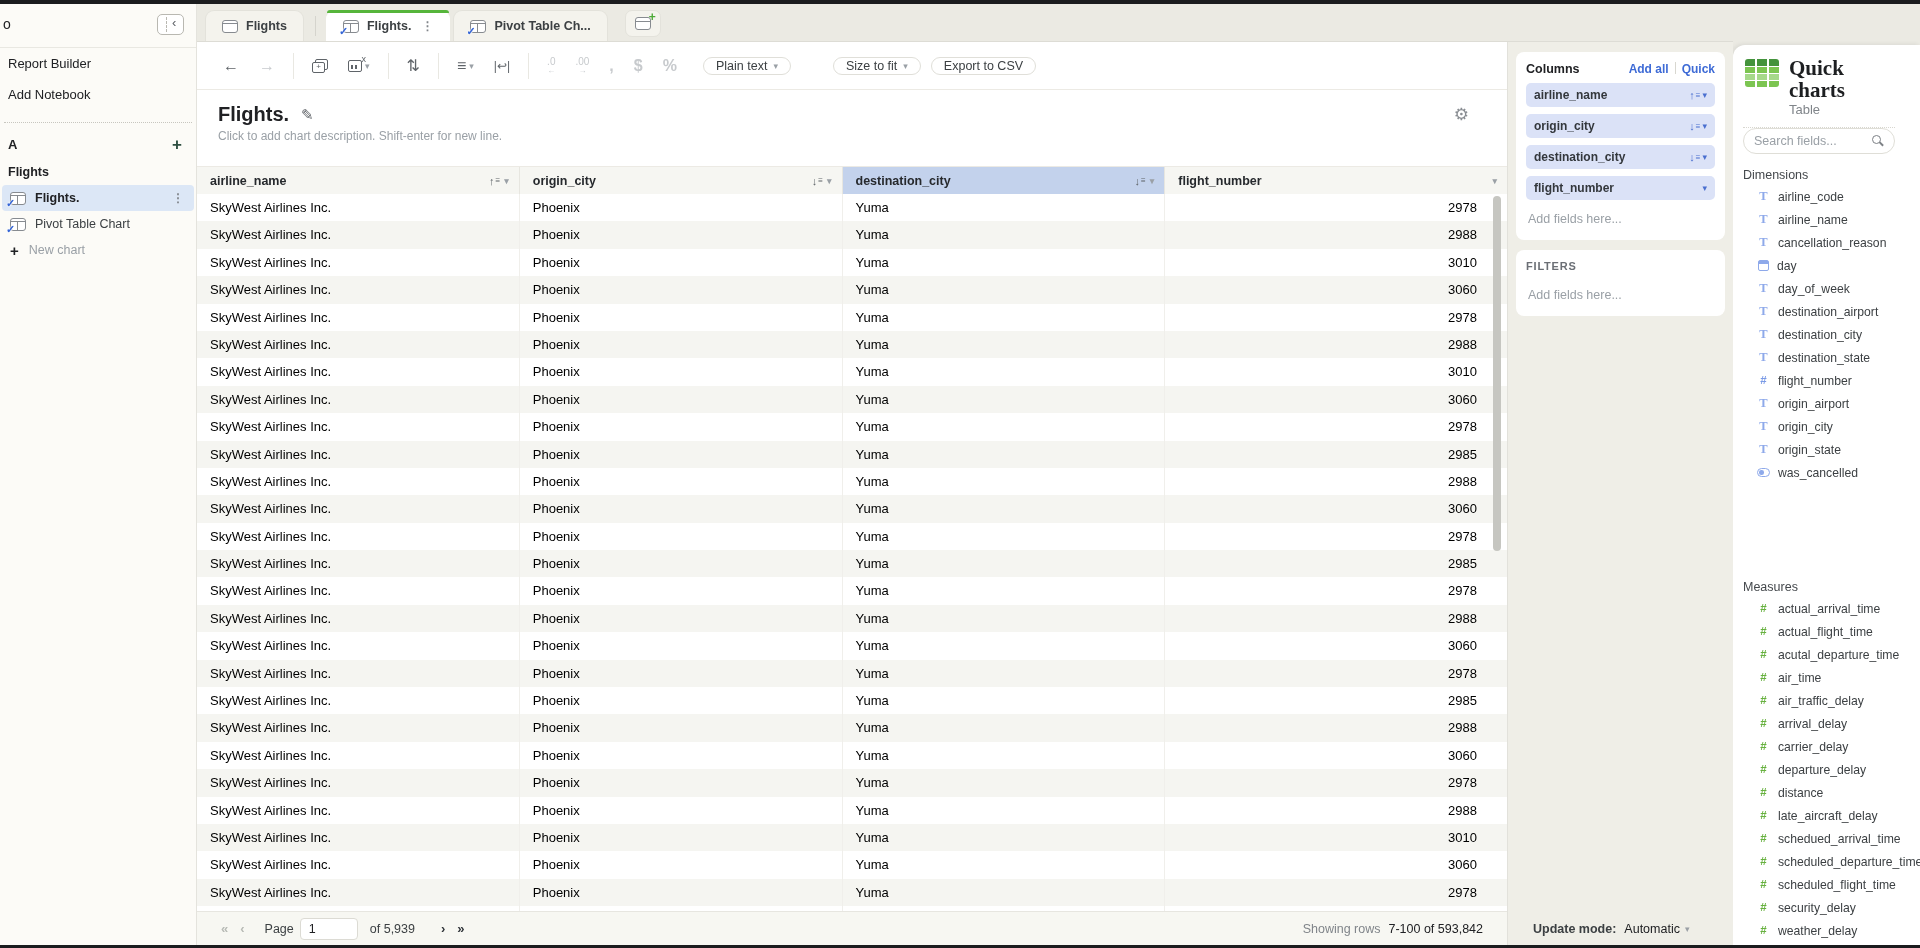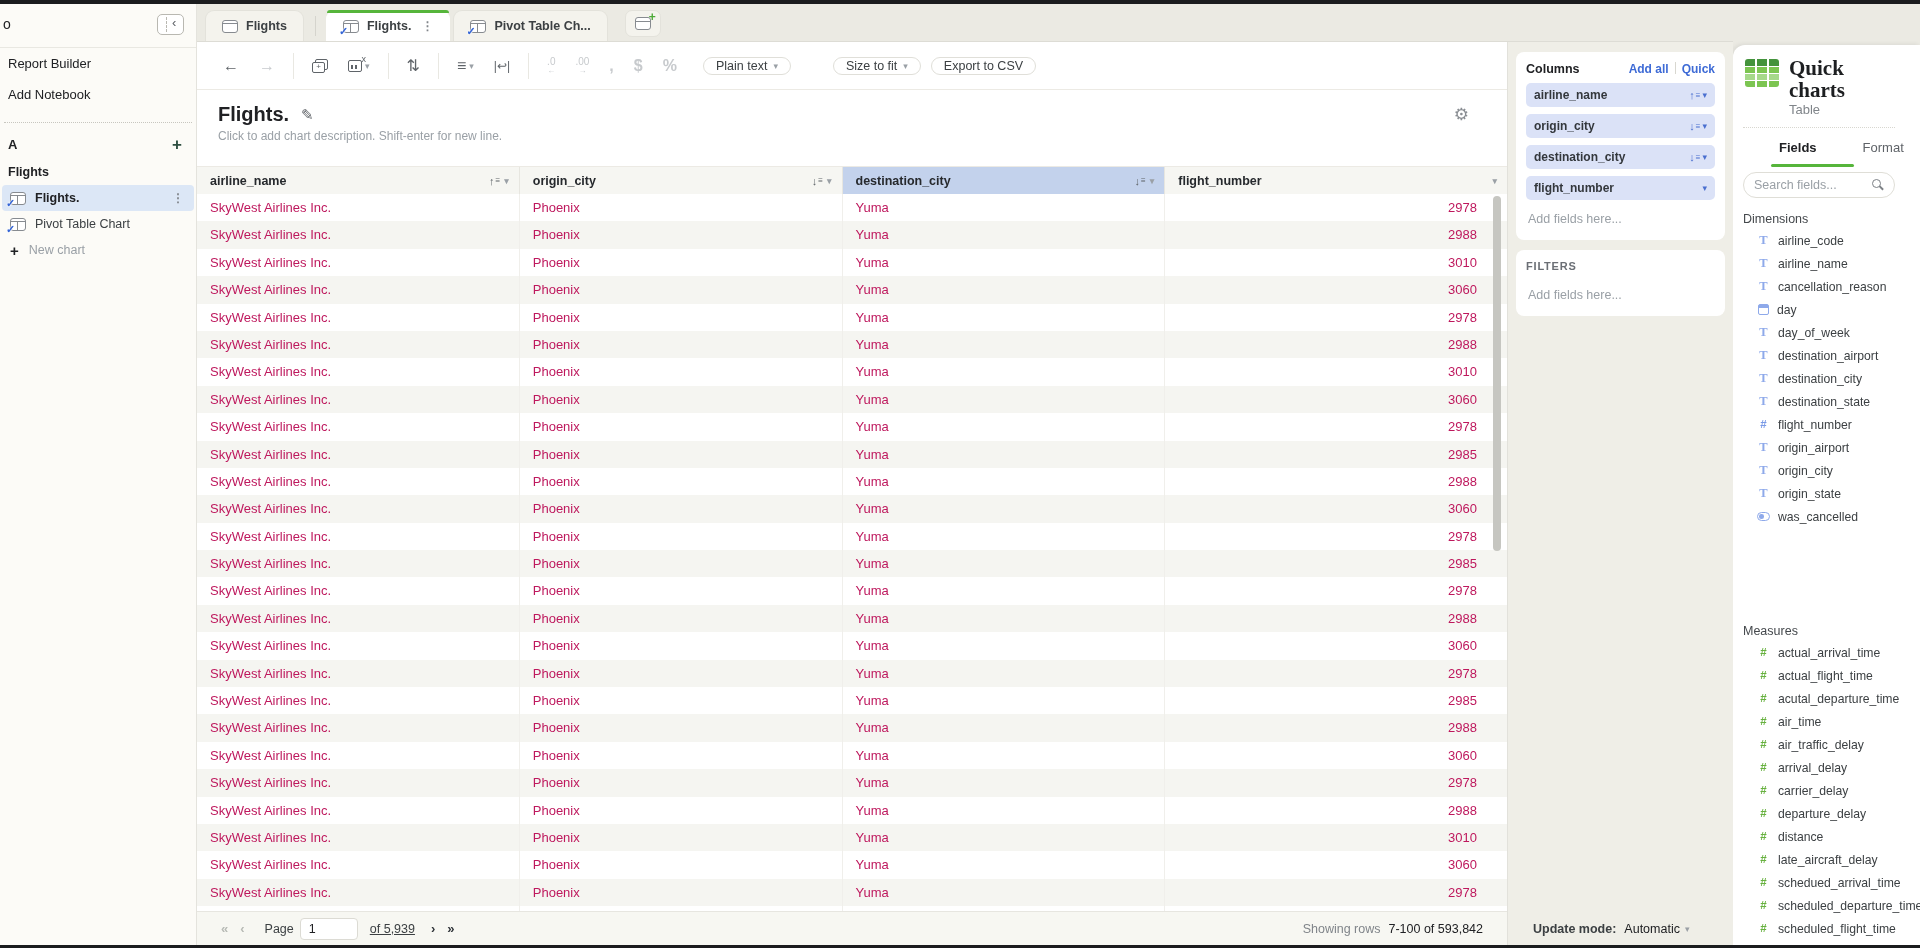--- a/index.html
+++ b/index.html
@@ -78,33 +78,33 @@
   .tablewrap { flex:1; min-height:0; position:relative; display:flex; flex-direction:column; }
   .thead { height:28px; display:flex; flex:none; background:#f6f6f2; border-top:1px solid #eceae4; }
   .th { display:flex; align-items:center; padding:0 10px 0 13px; font-size:12.5px; font-weight:700; color:#26292d; border-right:1px solid #e7e6e0; }
   .th:nth-child(1),.th:nth-child(2),.th:nth-child(3) { width:323px; }
   .th:nth-child(4) { width:342px; border-right:none; }
   .th.hl { background:#c3d2ec; }
   .th .sp { flex:1; }
   .sortic { display:inline-flex; align-items:center; color:#5f6469; font-size:11px; margin-right:5px; }
   .sortic .bars { font-size:8px; letter-spacing:-1px; margin-left:1px; }
   .tbody { flex:1; overflow:hidden; }
-  .trow { height:27.4px; display:flex; font-size:13px; color:#be185d; background:#fff; cursor:default; }
+  .trow { height:27.4px; display:flex; font-size:13px; color:#000000; background:#fff; cursor:default; }
   .trow.alt { background:#f5f5f1; }
   .td { padding:6px 10px 0 13px; border-right:1px solid #f0efeb; overflow:hidden; white-space:nowrap; }
   .td:nth-child(1),.td:nth-child(2),.td:nth-child(3) { width:323px; }
   .td:nth-child(4) { width:342px; border-right:none; text-align:right; padding-right:30px; }
   .vscroll { position:absolute; right:6px; top:30px; width:8px; height:355px; border-radius:4px; background:#c6c6c1; cursor:pointer; }
 
   .pagebar { height:34px; flex:none; background:#f7f7f2; border-top:1px solid #e7e6e0; display:flex; align-items:center; padding:0 24px 0 18px; font-size:12.5px; color:#3c4043; }
   .pg-nav { font-size:13px; padding:0 6px; cursor:pointer; color:#2f3338; font-weight:600; }
   .pg-nav.off { color:#b7bab5; cursor:default; }
   .pg-label { margin:0 6px 0 14px; }
   .pg-input { width:58px; height:22px; border:1px solid #dcdbd4; border-radius:4px; background:#fff; font-size:12.5px; padding:0 8px; color:#202124; font-family:inherit; }
-  .pg-total { margin:0 10px 0 12px;text-decoration:underline; }
+  .pg-total { margin:0 20px 0 12px; }
   .showing { margin-left:auto; display:flex; gap:8px; align-items:center; }
   .showing .lab { color:#80858a; }
   .showing .val { color:#202124; }
 
   
   .midpanel { width:225px; flex:none; background:#efeee7; padding:10px 8px; position:relative; }
   .card { background:#fff; border-radius:8px; padding:10px 10px 14px; margin-bottom:10px; }
   .card-head { display:flex; align-items:flex-start; }
   .card-title { font-size:12.5px; font-weight:700; color:#202124; flex:1; }
   .link { font-size:12px; font-weight:600; color:#3e6bd6; cursor:pointer; }
@@ -533,25 +533,20 @@
       <div class="rp-top"></div>
       <div class="rp-card">
         <div class="qc-row">
           <span class="qc-icon"></span>
           <span>
             <div class="qc-title">Quick charts</div>
             <div class="qc-sub">Table</div>
           </span>
         </div>
         <div class="rp-dotline"></div>
-        <div class="rp-tabs">
-          <span class="rp-tab active">Fields</span>
-          <span class="rp-tab">Format</span>
-          <span class="rp-underline"></span>
-        </div>
         <div class="searchbox">
           <input placeholder="Search fields..." style="">
           <span class="i-search"></span>
         </div>
         <div class="flabel">Dimensions</div>
         <div id="dims">
             <div class="fitem">
               <span class="fi t">T</span>
               <span class="fname">airline_code</span>
             </div>

